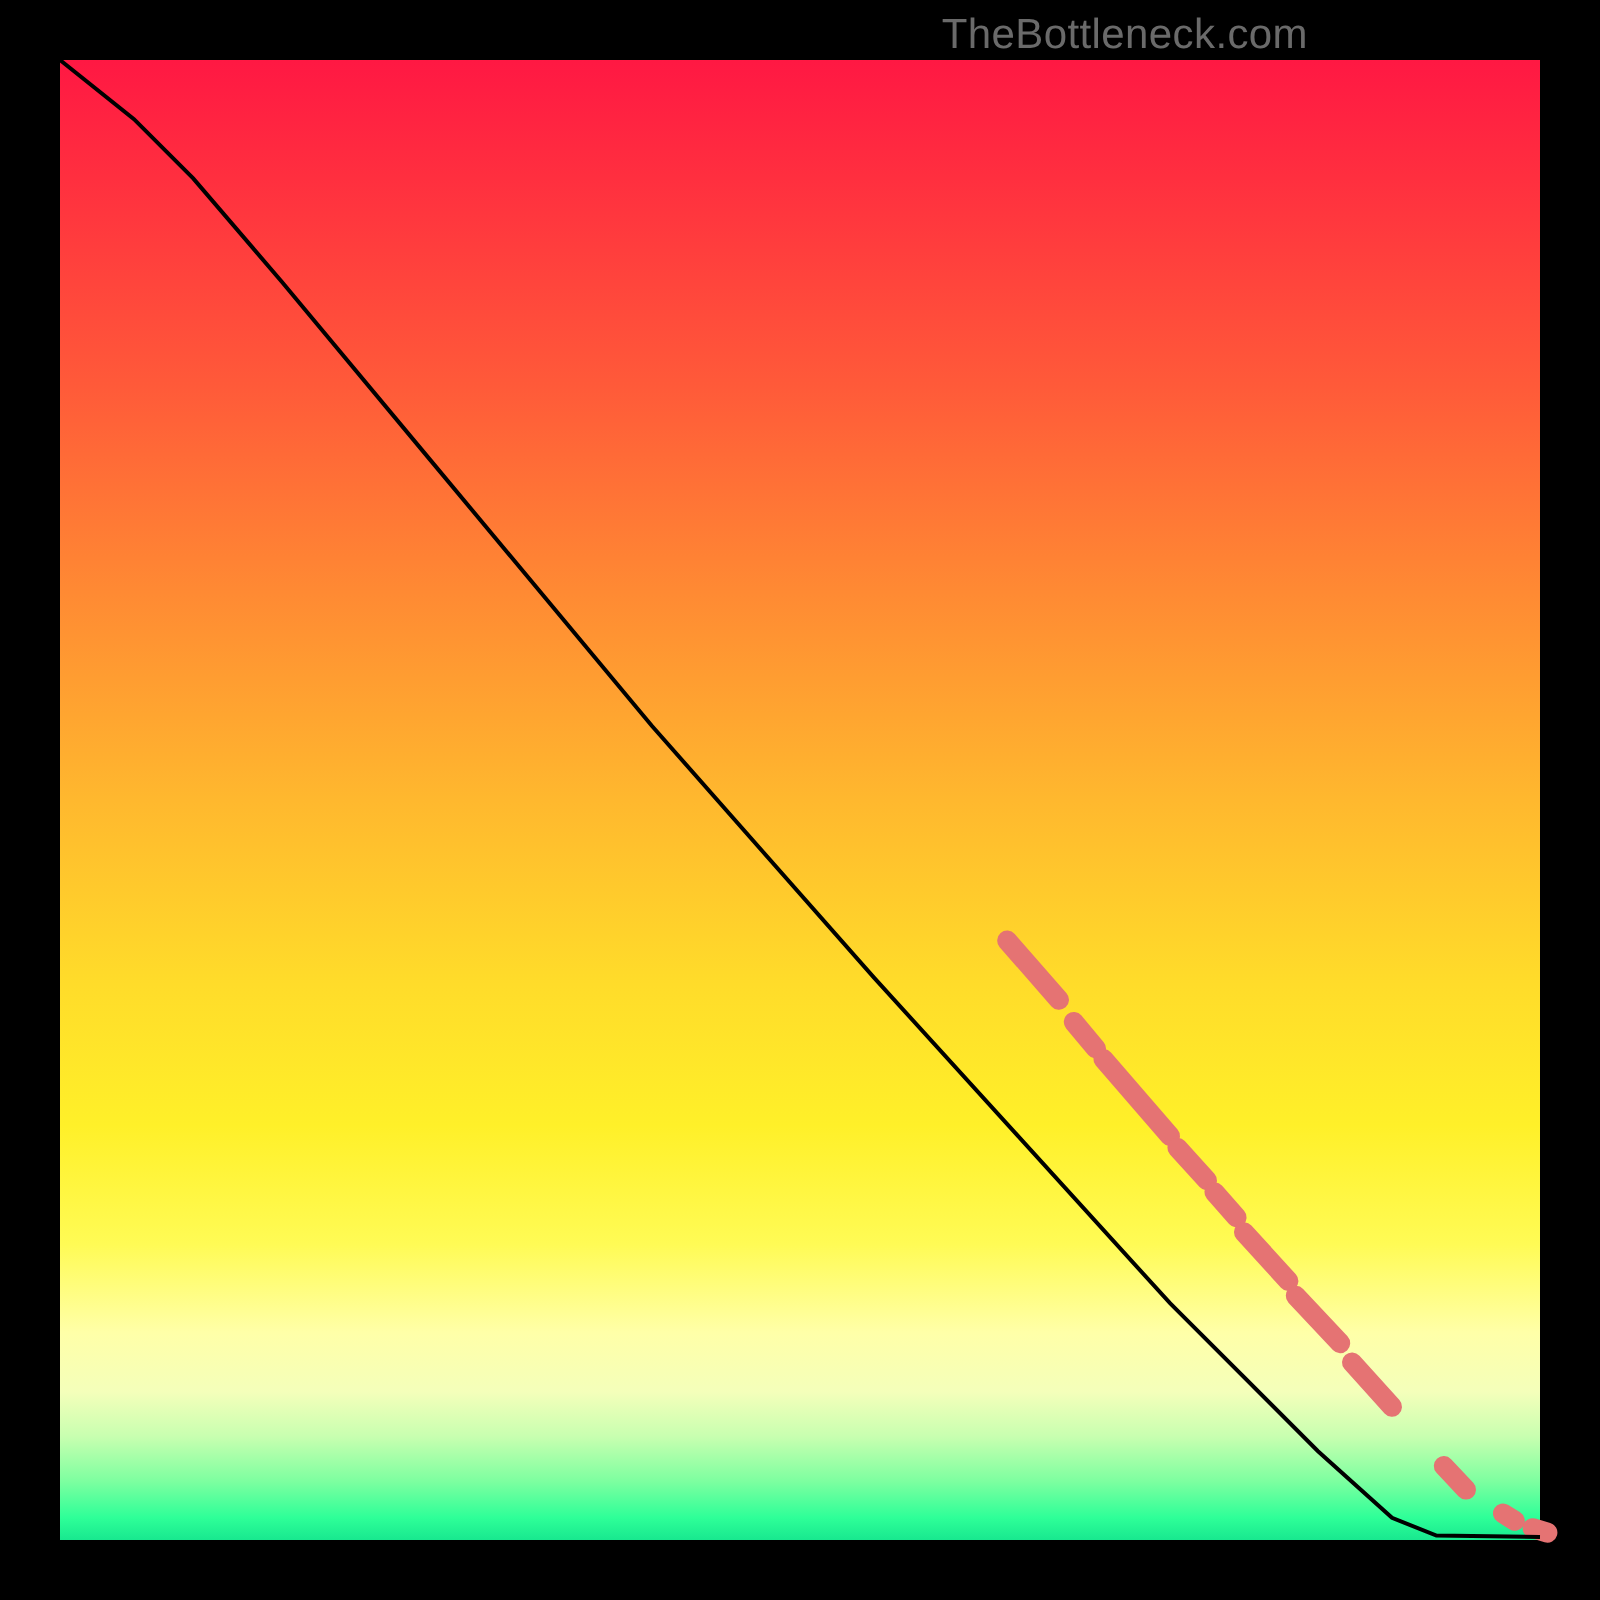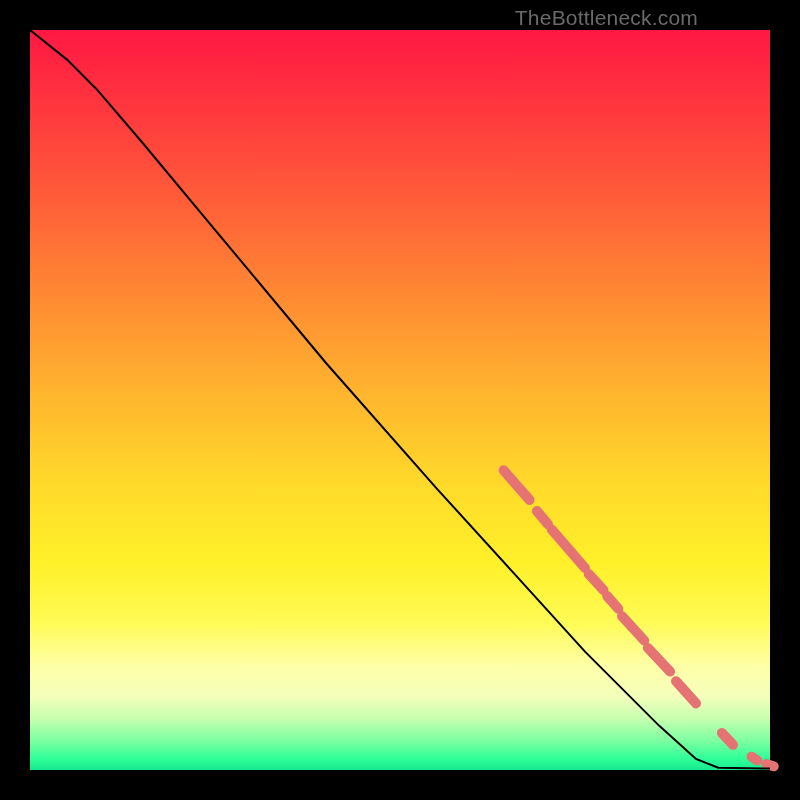--- a/index.html
+++ b/index.html
@@ -9,21 +9,20 @@
     height: 800px;
     overflow: hidden;
     background: #000;
     font-family: Arial, Helvetica, sans-serif;
   }
   .frame {
     position: relative;
     width: 688px;
     height: 800px;
     background: #000;
-    padding-left: 44px;
   }
   .plot-area {
     position: absolute;
     left: 30px;
     top: 30px;
     width: 740px;
     height: 740px;
     
     background: linear-gradient(
       to bottom,

